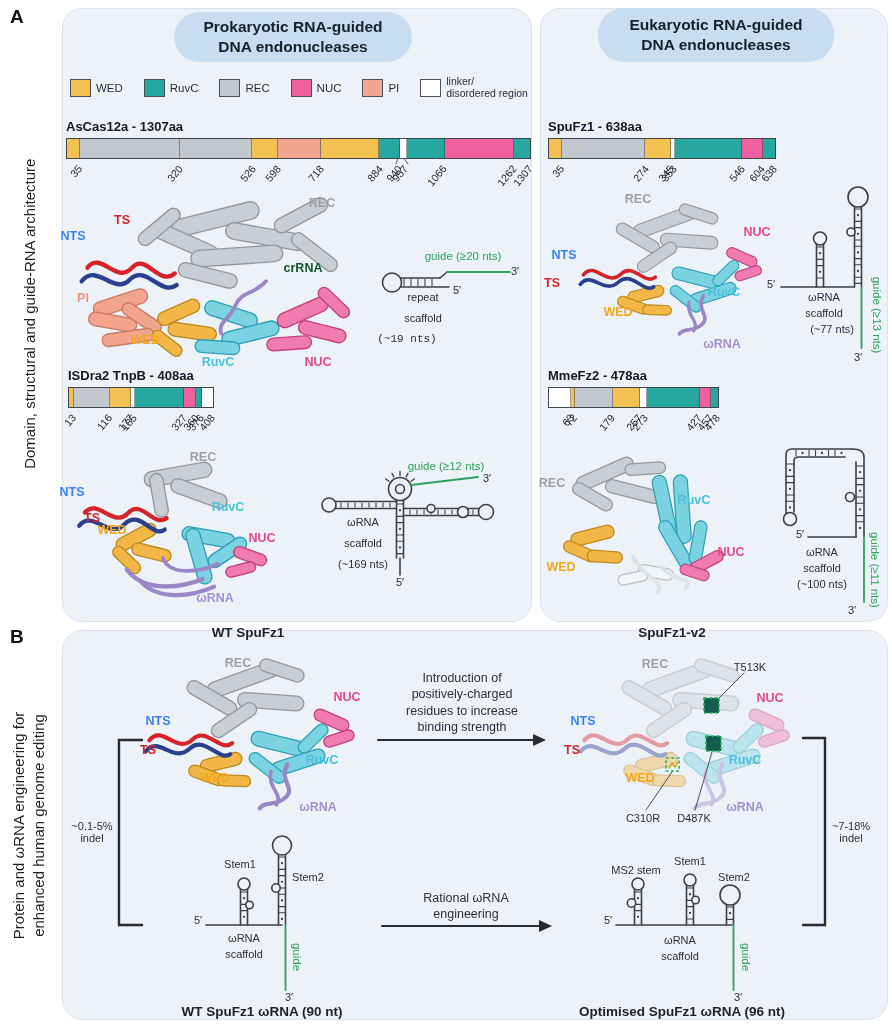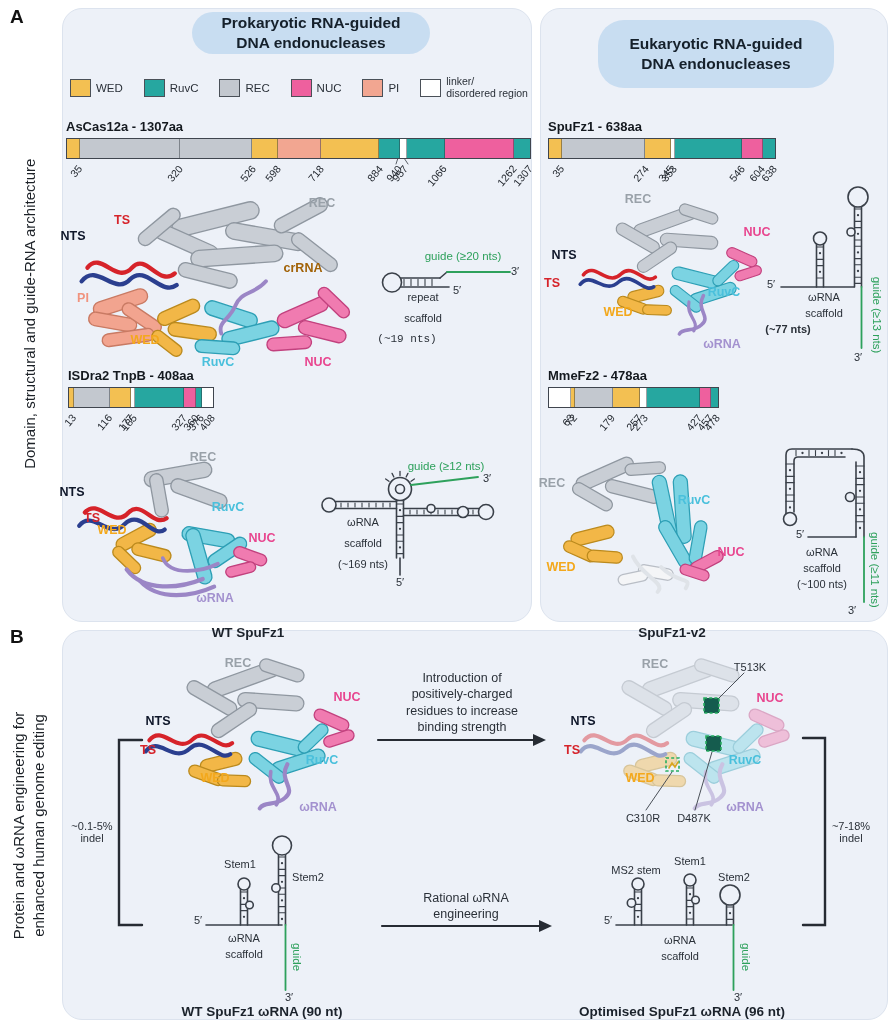--- a/index.html
+++ b/index.html
@@ -9,21 +9,21 @@
 .panel-letter{position:absolute;font-size:19px;font-weight:700;color:#111}
 .side-label{position:absolute;transform:rotate(-90deg);text-align:center;font-size:15px;color:#1c2127;line-height:1.3;white-space:pre-line}
 #labels span{position:absolute;transform:translate(-50%,-50%);white-space:pre-line;text-align:center}
 .lbl{font-weight:700;font-size:12.5px}
 .dg{font-size:11px;color:#2a3038}
 .big{font-size:11px}
 .ttl{font-weight:700;font-size:13.5px;color:#1b222b}
 .green{color:#2ea15c;font-size:11.5px}
 .vert{writing-mode:vertical-rl}
 .arrowtxt{font-size:12.5px;line-height:1.3}
-.c-rec{color:#99a1a9}.c-ts{color:#d6232a}.c-nts{color:#0f172a}.c-crrna{color:#a16207}
+.c-rec{color:#99a1a9}.c-ts{color:#d6232a}.c-nts{color:#3b82f6}.c-crrna{color:#14532d}
 .c-pi{color:#f0937e}.c-wed{color:#f3a81c}.c-ruvc{color:#4ac0dc}.c-nuc{color:#e8468f}.c-wrna{color:#a391cf}
 .legend{position:absolute;left:70px;top:76px;width:458px;display:flex;align-items:center;justify-content:space-between}
 .legend .item{display:flex;align-items:center;gap:5px}
 .sw{width:21px;height:18px;border:1.2px solid #4a5058;box-sizing:border-box;background:#fff}
 .legend .txt{font-size:11.5px}
 .legend .txt.small{font-size:10.5px;line-height:1.12;white-space:pre-line}
 .bar-title{position:absolute;font-weight:700;font-size:13px;color:#14191f;white-space:nowrap}
 .bar{position:absolute;display:flex;height:19px;border:1.3px solid #3f454e;box-sizing:content-box;background:#fff}
 .seg{height:100%;border-right:1px solid rgba(42,48,56,.45);box-sizing:border-box}
 .seg:last-child{border-right:none}
@@ -37,25 +37,25 @@
 <div class="card" style="left:62px;top:8px;width:468px;height:612px"></div>
 <div class="card" style="left:540px;top:8px;width:346px;height:612px"></div>
 <div class="card" style="left:62px;top:630px;width:824px;height:388px"></div>
 
 <div class="panel-letter" style="left:10px;top:6px">A</div>
 <div class="panel-letter" style="left:10px;top:626px">B</div>
 <div class="side-label" style="left:-190px;top:304px;width:440px">Domain, structural and guide-RNA architecture</div>
 <div class="side-label" style="left:-146px;top:806px;width:348px">Protein and ωRNA engineering for
 enhanced human genome editing</div>
 
-<div class="bubble" style="left:192px;top:12px;width:238px;height:42px">
+<div class="bubble" style="left:174px;top:12px;width:238px;height:50px">
   <span>Prokaryotic RNA-guided
 DNA endonucleases</span>
 </div>
-<div class="bubble" style="left:598px;top:20px;width:236px;height:68px">
+<div class="bubble" style="left:598px;top:8px;width:236px;height:54px">
   <span>Eukaryotic RNA-guided
 DNA endonucleases</span>
 </div>
 
 <div class="legend">
   <div class="item">
       <div class="sw" style="background: rgb(243, 192, 82);"></div>
       <span class="txt">WED</span>
     </div>
   <div class="item">
@@ -597,21 +597,21 @@
     <span class="lbl c-rec" style="left: 638px; top: 199px;">REC</span>
     <span class="lbl c-nuc" style="left: 757px; top: 232px;">NUC</span>
     <span class="lbl c-nts" style="left: 564px; top: 255px;">NTS</span>
     <span class="lbl c-ts" style="left: 552px; top: 283px;">TS</span>
     <span class="lbl c-wed" style="left: 618px; top: 312px;">WED</span>
     <span class="lbl c-ruvc" style="left: 724px; top: 292px;">RuvC</span>
     <span class="lbl c-wrna" style="left: 722px; top: 344px;">ωRNA</span>
     <span class="dg" style="left: 771px; top: 284px;">5′</span>
     <span class="dg big" style="left: 824px; top: 297px;">ωRNA</span>
     <span class="dg big" style="left: 824px; top: 313px;">scaffold</span>
-    <span class="dg big" style="left: 788px; top: 329px; font-weight: bold;">(~77 nts)</span>
+    <span class="dg big" style="left: 832px; top: 329px;">(~77 nts)</span>
     <span class="green vert" style="left: 877px; top: 315px;">guide (≥13 nts)</span>
     <span class="dg" style="left: 858px; top: 357px;">3′</span>
     <span class="lbl c-rec" style="left: 552px; top: 483px;">REC</span>
     <span class="lbl c-ruvc" style="left: 694px; top: 500px;">RuvC</span>
     <span class="lbl c-nuc" style="left: 731px; top: 552px;">NUC</span>
     <span class="lbl c-wed" style="left: 561px; top: 567px;">WED</span>
     <span class="dg" style="left: 800px; top: 534px;">5′</span>
     <span class="dg big" style="left: 822px; top: 552px;">ωRNA</span>
     <span class="dg big" style="left: 822px; top: 568px;">scaffold</span>
     <span class="dg big" style="left: 822px; top: 584px;">(~100 nts)</span>

